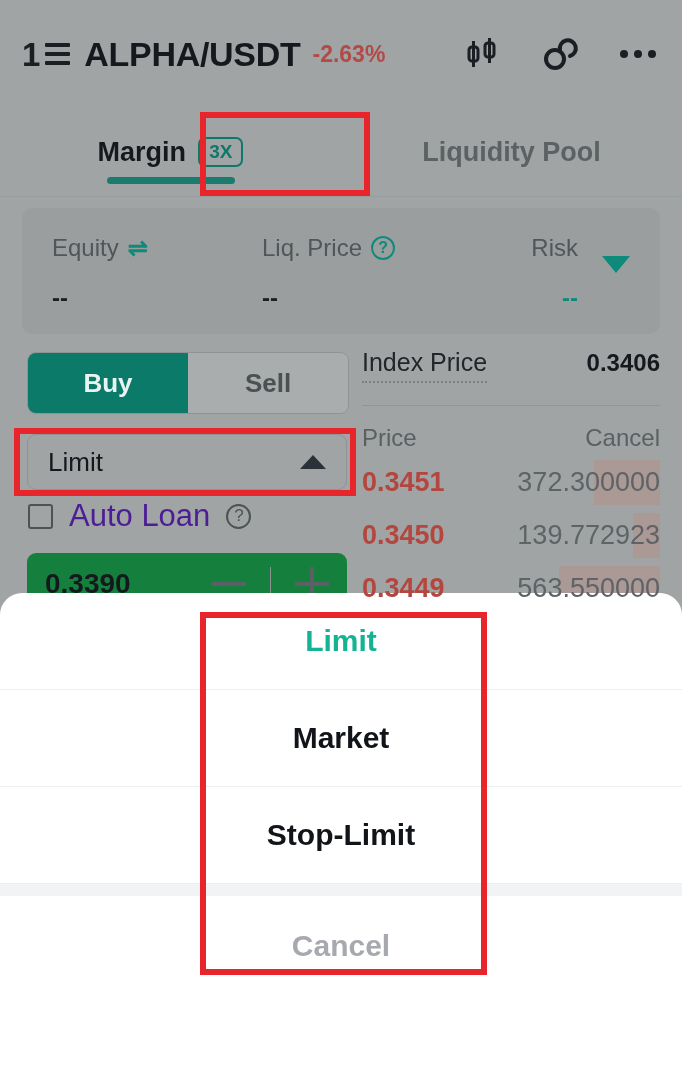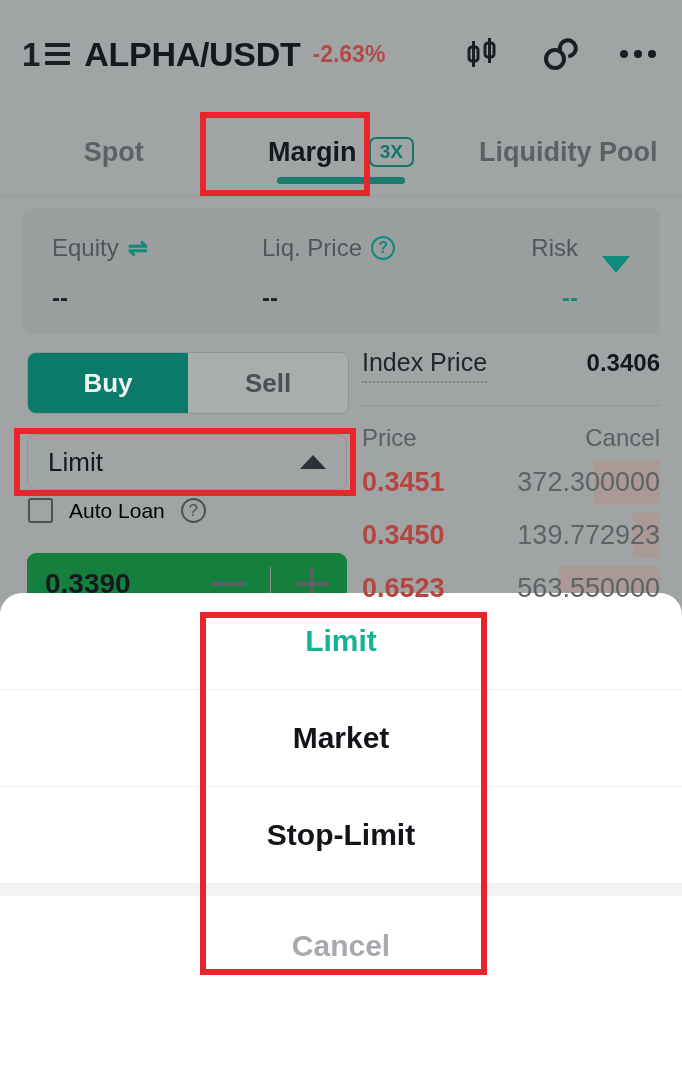--- a/index.html
+++ b/index.html
@@ -124,21 +124,21 @@
     margin-left:auto;width:0;height:0;
     border-left:13px solid transparent;border-right:13px solid transparent;
     border-bottom:14px solid #2b3138;
   }
 
   
   .autoloan{
     position:absolute;left:28px;top:498px;display:flex;align-items:center;gap:16px;
   }
   .cbx{width:25px;height:25px;border:2px solid #4d5255;border-radius:3px;box-sizing:border-box;}
-  .al-lbl{font-size:21px;color:#000000;}
+  .al-lbl{font-size:31px;color:#4c1d95;}
   .qmark2{
     width:25px;height:25px;border:2px solid #4d5255;border-radius:50%;color:#4d5255;
     font-size:17px;display:flex;align-items:center;justify-content:center;box-sizing:border-box;
   }
 
   
   .stepper{
     position:absolute;left:27px;top:553px;width:320px;height:62px;
     background:#15803d;border-radius:9px;display:flex;align-items:center;
     padding:0 18px;box-sizing:border-box;
@@ -224,23 +224,20 @@
         <span class="dots">
             <i></i>
             <i></i>
             <i></i>
           </span>
       </span>
     </div>
   </div>
 
   <div class="tabs">
-    <div class="tab">
-      <span class="lbl">Spot</span>
-    </div>
     <div class="tab active">
       <span class="lbl">Margin</span>
       <span class="lev">3X</span>
       <span class="underline"></span>
     </div>
     <div class="tab">
       <span class="lbl">Liquidity Pool</span>
     </div>
   </div>
 
@@ -311,21 +308,21 @@
       <span class="ob-p">0.3451</span>
       <span class="ob-a">372.300000</span>
     </div>
     <div class="ob-row">
       <span class="ob-bar" style="width:9%"></span>
       <span class="ob-p">0.3450</span>
       <span class="ob-a">139.772923</span>
     </div>
     <div class="ob-row">
       <span class="ob-bar" style="width:34%"></span>
-      <span class="ob-p">0.6523</span>
+      <span class="ob-p">0.3449</span>
       <span class="ob-a">563.550000</span>
     </div>
   </div>
 </div>
 
 <div class="sheet">
   <div class="opt sel">Limit</div>
   <div class="opt">Market</div>
   <div class="opt">Stop-Limit</div>
   <div class="sheet-gap"></div>

